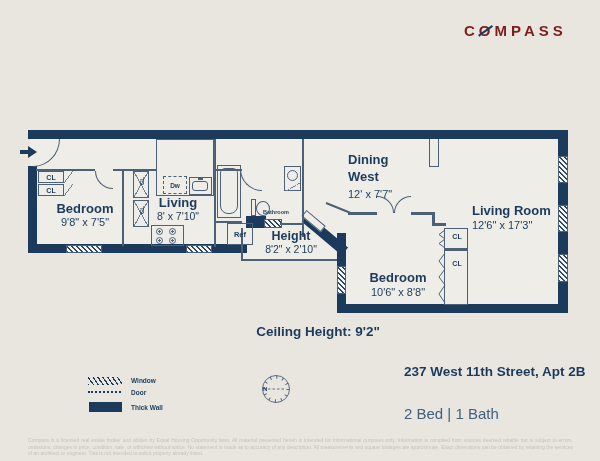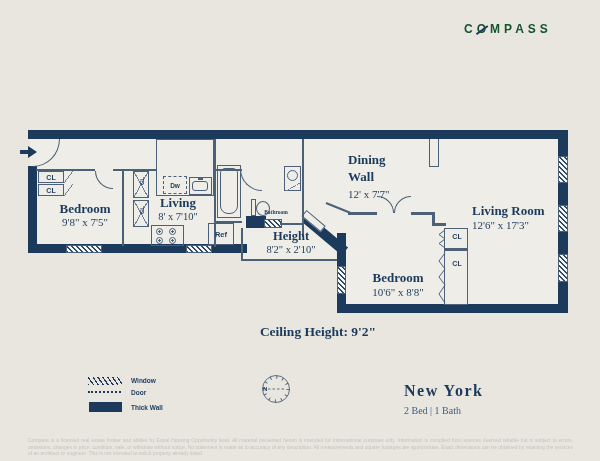--- a/index.html
+++ b/index.html
@@ -3,21 +3,21 @@
 <meta charset="utf-8">
 <style>
   html,body{margin:0;padding:0;}
   body{background:#d8d5cf;font-family:"Liberation Sans",sans-serif;}
   .page{position:relative;width:600px;height:461px;background:#e9e6e0;overflow:hidden;
         color:#1b3a5c;-webkit-font-smoothing:antialiased;}
   .abs{position:absolute;}
   
   .hk{left:54px;top:25px;font-family:"DejaVu Serif",serif;font-size:31px;font-weight:400;
       letter-spacing:-5px;color:#1b3a5c;}
-  .compass{left:464px;top:22px;font-size:12px;font-weight:600;letter-spacing:4px;color:#14532d;}
+  .compass{left:464px;top:22px;font-size:15px;font-weight:600;letter-spacing:4px;color:#7f1d1d;}
   .oslash{position:relative;display:inline-block;}
   .oslash::after{content:"";position:absolute;left:-2px;right:1px;top:47%;height:1.8px;
       background:#1b3a5c;transform:rotate(-36deg);}
   
   .bgint{background:#efede7;}
   .w{background:#1b3a5c;}
   .t{background:#4c6178;}
   .win{background:repeating-linear-gradient(45deg,#2a4a6b 0 1px,#f7f5f0 1px 3.5px);
        border:1px solid #4c6178;box-sizing:border-box;}
   .arc{box-sizing:border-box;border:0 solid #4c6178;}
@@ -28,33 +28,33 @@
   .box{box-sizing:border-box;border:1px solid #4c6178;}
   .box15{box-sizing:border-box;border:1.5px solid #4c6178;}
   .dashedbox{box-sizing:border-box;border:1px dashed #4c6178;}
   .xmark{background:
      linear-gradient(to bottom right,transparent 48%,#6b7e93 48%,#6b7e93 52%,transparent 52%),
      linear-gradient(to top right,transparent 48%,#6b7e93 48%,#6b7e93 52%,transparent 52%);}
   .diagline{background:linear-gradient(to bottom right,transparent 47%,#6b7e93 47%,#6b7e93 53%,transparent 53%);}
   .burner{position:absolute;width:7px;height:7px;border:1px solid #4c6178;border-radius:50%;
      box-sizing:border-box;background:radial-gradient(circle,#4c6178 0 1px,transparent 1.2px);}
   
-  .lbl{color:#1b3a5c;line-height:1.05;white-space:nowrap;font-family:Liberation Serif, serif;}
+  .lbl{color:#1b3a5c;line-height:1.05;white-space:nowrap;}
   .rname{font-size:13px;font-weight:700;}
   .rdims{font-size:11px;font-weight:500;}
   .tiny{font-size:5.5px;font-weight:600;}
   .cl{font-size:7px;font-weight:700;text-align:center;}
   .clv{font-size:6px;font-weight:700;writing-mode:vertical-rl;transform:rotate(180deg);}
   .fx{font-size:7.5px;font-weight:600;text-align:center;}
   .ctr{text-align:center;}
   .ceiling{font-size:13.5px;font-weight:700;}
   .leglbl{font-size:6.5px;font-weight:600;color:#1b3a5c;}
   .addr1{font-size:13.5px;font-weight:700;}
   .addr2{font-size:16px;font-weight:700;letter-spacing:1.5px;}
-  .addr3{font-size:10px;font-weight:500;color:#41607e;}
+  .addr3{font-size:15px;font-weight:500;color:#41607e;}
   .discl{font-size:5px;line-height:6.5px;color:#c6c2bc;text-align:justify;font-weight:400;}
   .arrow-shaft{background:#1b3a5c;}
   .arrow-head{width:0;height:0;border-top:6px solid transparent;border-bottom:6px solid transparent;
      border-left:9px solid #1b3a5c;}
 </style>
 </head>
 <body>
 
 <div class="page">
 
@@ -126,21 +126,21 @@
   <div class="abs box" style="left:189px;top:177px;width:23px;height:18px;">
     <div class="abs box" style="left:2px;top:3px;width:16px;height:10px;border-radius:3px;"></div>
     <div class="abs t" style="left:8px;top:0px;width:5px;height:2px;"></div>
   </div>
   <div class="abs box" style="left:151px;top:225px;width:33px;height:21px;">
     <div class="burner" style="left:4px;top:2px;"></div>
     <div class="burner" style="left:17px;top:2px;"></div>
     <div class="burner" style="left:4px;top:11px;"></div>
     <div class="burner" style="left:17px;top:11px;"></div>
   </div>
-  <div class="abs box fx" style="left:208px;top:223px;width:26px;height:22px;line-height:21px;">Ref</div>
+  <div class="abs box fx" style="left:227px;top:223px;width:26px;height:22px;line-height:21px;">Ref</div>
 
   <div class="abs box" style="left:217px;top:165px;width:24px;height:53px;">
     <div class="abs box" style="left:2px;top:2px;width:18px;height:46px;border-radius:5px 5px 8px 8px;"></div>
   </div>
   <div class="abs box" style="left:251px;top:199px;width:5px;height:17px;"></div>
   <div class="abs box" style="left:256px;top:201px;width:14px;height:15px;border-radius:50%;"></div>
   <div class="abs box" style="left:284px;top:166px;width:17px;height:25px;">
     <div class="abs box" style="left:2px;top:3px;width:11px;height:11px;border-radius:50%;"></div>
     <div class="abs diagline" style="left:1px;top:16px;width:14px;height:8px;"></div>
   </div>
@@ -161,21 +161,21 @@
 
   <div class="abs lbl rname ctr" style="left:147px;top:196px;width:62px;">Living</div>
   <div class="abs lbl rdims ctr" style="left:141px;top:211px;width:74px;font-size:10.5px;">8' x 7'10"</div>
 
   <div class="abs lbl tiny ctr" style="left:254px;top:210px;width:44px;">Bathroom</div>
 
   <div class="abs lbl rname ctr" style="left:249px;top:230px;width:84px;font-size:12.5px;">Height</div>
   <div class="abs lbl rdims ctr" style="left:249px;top:244px;width:84px;font-size:10.5px;">8'2" x 2'10"</div>
 
   <div class="abs lbl rname" style="left:348px;top:153px;">Dining</div>
-  <div class="abs lbl rname" style="left:348px;top:170px;">Wall</div>
+  <div class="abs lbl rname" style="left:348px;top:170px;">West</div>
   <div class="abs lbl rdims" style="left:348px;top:189px;">12' x 7'7"</div>
 
   <div class="abs lbl rname ctr" style="left:352px;top:271px;width:92px;">Bedroom</div>
   <div class="abs lbl rdims ctr" style="left:348px;top:287px;width:100px;">10'6" x 8'8"</div>
 
   <div class="abs lbl rname" style="left:472px;top:204px;">Living Room</div>
   <div class="abs lbl rdims" style="left:472px;top:220px;">12'6" x 17'3"</div>
 
   <div class="abs lbl ceiling ctr" style="left:210px;top:325px;width:216px;">Ceiling Height: 9'2"</div>
 
@@ -186,18 +186,18 @@
   <div class="abs" style="left:89px;top:402px;width:33px;height:10px;background:#1b3a5c;"></div>
   <div class="abs leglbl" style="left:131px;top:404px;">Thick Wall</div>
 
   <svg class="abs" style="left:257px;top:370px;" width="38" height="38" viewBox="-19 -19 38 38">
     <circle r="13.5" fill="none" stroke="#4c6178" stroke-width="0.9"></circle>
     <circle r="11.8" fill="none" stroke="#4c6178" stroke-width="3" stroke-dasharray="1 5.18"></circle>
     <line x1="-8" y1="0" x2="10" y2="0" stroke="#4c6178" stroke-width="0.9" stroke-dasharray="2.5 2"></line>
     <text x="-13" y="2.2" font-size="6" font-weight="bold" fill="#1b3a5c" font-family="Liberation Sans, sans-serif">N</text>
   </svg>
 
-  <div class="abs lbl addr2" style="left:404px;top:383px;">New York</div>
+  <div class="abs lbl addr1" style="left:404px;top:365px;">237 West 11th Street, Apt 2B</div>
   <div class="abs lbl addr3" style="left:404px;top:406px;">2 Bed | 1 Bath</div>
 
   <div class="abs discl" style="left:28px;top:437px;width:545px;">Compass is a licensed real estate broker and abides by Equal Housing Opportunity laws. All material presented herein is intended for informational purposes only. Information is compiled from sources deemed reliable but is subject to errors, omissions, changes in price, condition, sale, or withdraw without notice. No statement is made as to accuracy of any description. All measurements and square footages are approximate. Exact dimensions can be obtained by retaining the services of an architect or engineer. This is not intended to solicit property already listed.</div>
 
 </div>
 
 </body></html>

